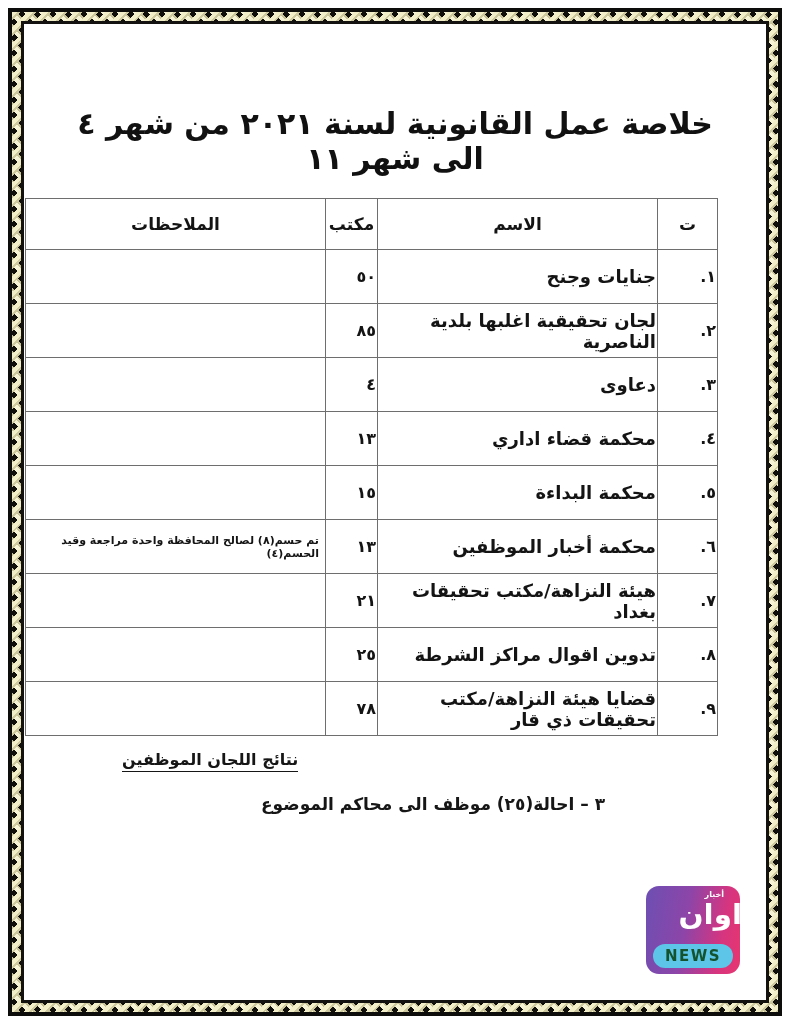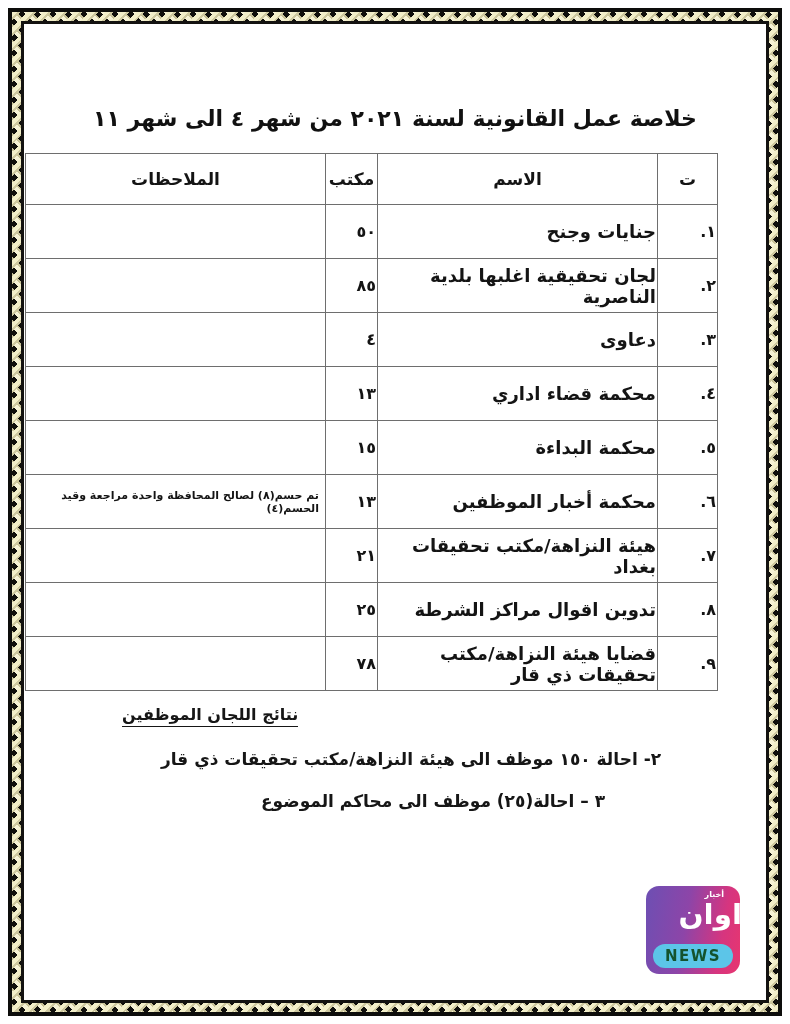--- a/index.html
+++ b/index.html
@@ -65,21 +65,21 @@
   .content {
     position: absolute;
     left: 26px;
     top: 26px;
     right: 26px;
     bottom: 26px;
   }
 
   .doc-title {
     text-align: center;
-    font-size: 22px;
+    font-size: 30px;
     font-weight: bold;
     color: #111111;
     margin-top: 56px;
     letter-spacing: 0px;
     direction: rtl;
   }
 
   
   .table-wrap {
     margin-top: 22px;
@@ -290,21 +290,20 @@
                   </tr>
                 </tbody>
               </table>
             </div>
 
             <div class="results">
               <div class="results-heading">
                 <span>نتائج اللجان الموظفين</span>
               </div>
               <ul class="results-list">
-                <li class="item-2">٢- احالة ١٥٠ موظف الى هيئة النزاهة/مكتب تحقيقات ذي قار</li>
                 <li class="item-3">٣ –  احالة(٢٥) موظف الى محاكم الموضوع</li>
               </ul>
             </div>
 
           </div>
 
           <div class="logo">
             <div class="logo-top">
               <div class="logo-tagline">أخبار</div>
               <div class="logo-wordmark">اوان</div>

